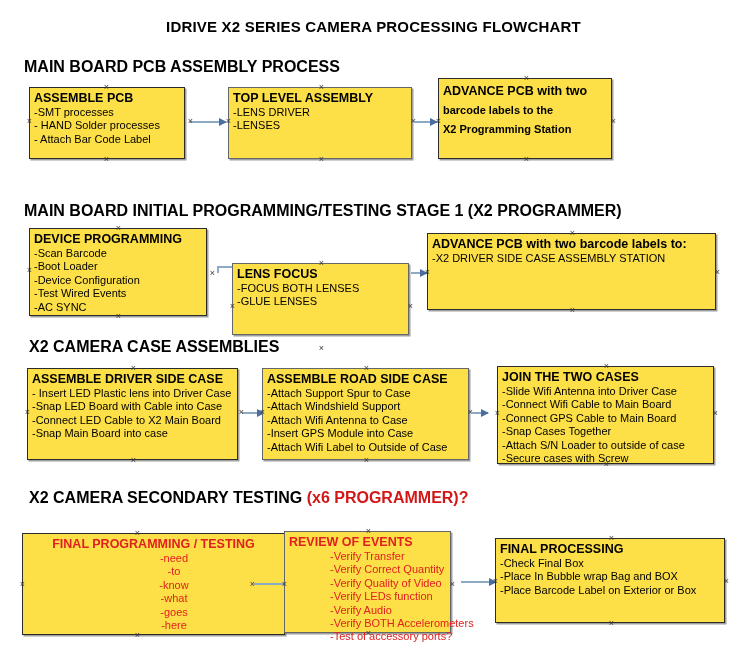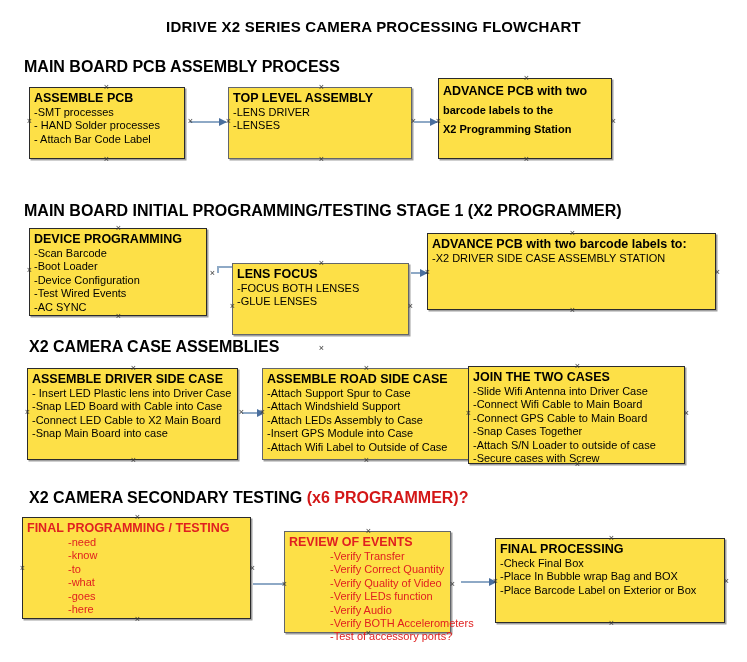--- a/index.html
+++ b/index.html
@@ -212,60 +212,60 @@
   <div class="conn" style="left:242px;top:412px;width:22px;">
     <span class="head"></span>
   </div>
   <span class="hx" style="left:237px;top:408px;"></span>
 
   <div class="node gray" style="left:262px;top:368px;width:207px;height:92px;">
     <div class="title">ASSEMBLE ROAD SIDE CASE</div>
     <ul>
       <li>-Attach Support Spur to Case</li>
       <li>-Attach Windshield Support</li>
-      <li>-Attach LEDs Assembly to Case</li>
+      <li>-Attach Wifi Antenna to Case</li>
       <li>-Insert GPS Module into Case</li>
       <li>-Attach Wifi Label to Outside of Case</li>
     </ul>
     <span class="hx" style="left:-5px;top:39px;"></span>
     <span class="hx" style="left:99px;top:-5px;"></span>
     <span class="hx" style="left:99px;top:87px;"></span>
     <span class="hx" style="left:203px;top:39px;"></span>
   </div>
 
   <div class="conn" style="left:471px;top:412px;width:17px;">
     <span class="head"></span>
   </div>
 
-  <div class="node" style="left:468px;top:366px;width:217px;height:98px;">
+  <div class="node" style="left:497px;top:366px;width:217px;height:98px;">
     <div class="title">JOIN THE TWO CASES</div>
     <ul>
       <li>-Slide Wifi Antenna into Driver Case</li>
       <li>-Connect Wifi Cable to Main Board</li>
       <li>-Connect GPS Cable to Main Board</li>
       <li>-Snap Cases Together</li>
       <li>-Attach S/N Loader to outside of case</li>
       <li>-Secure cases with Screw</li>
     </ul>
     <span class="hx" style="left:-5px;top:42px;"></span>
     <span class="hx" style="left:104px;top:-5px;"></span>
     <span class="hx" style="left:104px;top:93px;"></span>
     <span class="hx" style="left:213px;top:42px;"></span>
   </div>
 
   <div class="section-head" style="left:29px;top:489px;">
     <span>X2 CAMERA SECONDARY TESTING </span><span class="hl">(x6 PROGRAMMER)?</span>
   </div>
 
-  <div class="node red" style="left:22px;top:517px;width:229px;height:102px;">
+  <div class="node red" style="left:22px;top:533px;width:263px;height:102px;text-align:center;">
     <div class="title">FINAL PROGRAMMING / TESTING</div>
     <ul>
       <li>-need</li>
+      <li>-to</li>
       <li>-know</li>
-      <li>-to</li>
       <li>-what</li>
       <li>-goes</li>
       <li>-here</li>
     </ul>
     <span class="hx" style="left:-5px;top:46px;"></span>
     <span class="hx" style="left:110px;top:-5px;"></span>
     <span class="hx" style="left:110px;top:97px;"></span>
     <span class="hx" style="left:225px;top:46px;"></span>
   </div>
 

